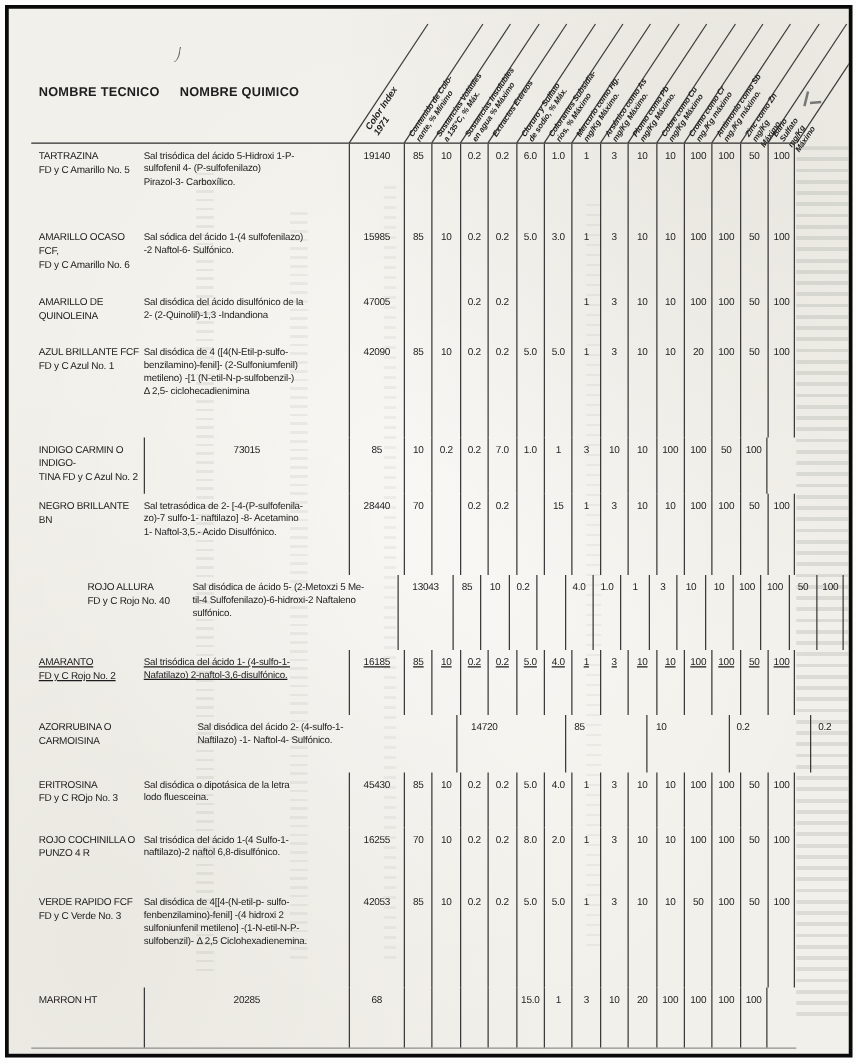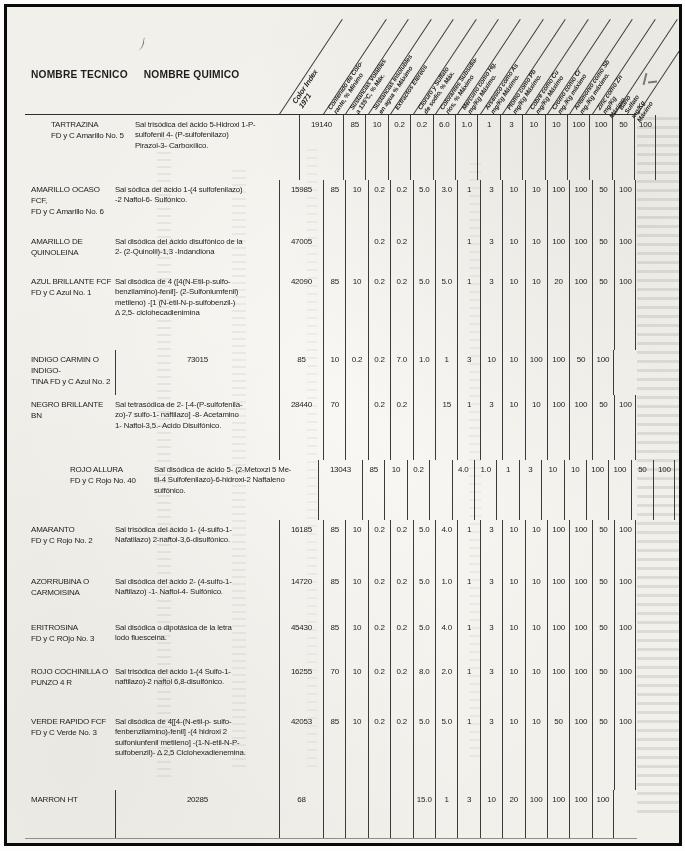--- a/index.html
+++ b/index.html
@@ -106,21 +106,21 @@
           <div class="rh" style="left: 525px; top: 90px;">Cromo como Cr
 mg./Kg máximo</div>
           <div class="rh" style="left: 547.4px; top: 90px;">Antimonio como Sb
 mg./Kg máximo.</div>
           <div class="rh" style="left: 569.8px; top: 90px;">Zinc como Zn
 mg/Kg Máximo</div>
           <div class="rh" style="left: 592.2px; top: 90px;">Bario Sulfato
 mg/Kg Máximo</div>
         </div>
       <div class="rows" id="rows">
-          <div class="row" style="height: 65px; margin-left: 20px;">
+          <div class="row" style="height: 65px;">
             <div class="name">TARTRAZINA
 FD y C Amarillo No. 5</div>
             <div class="chem">Sal trisódica del ácido 5-Hidroxi 1-P-
 sulfofenil 4- (P-sulfofenilazo)
 Pirazol-3- Carboxílico.</div>
             <div class="v">19140</div>
             <div class="v">85</div>
             <div class="v">10</div>
             <div class="v">0.2</div>
             <div class="v">0.2</div>
@@ -254,42 +254,42 @@
             <div class="v">1.0</div>
             <div class="v">1</div>
             <div class="v">3</div>
             <div class="v">10</div>
             <div class="v">10</div>
             <div class="v">100</div>
             <div class="v">100</div>
             <div class="v">50</div>
             <div class="v last">100</div>
           </div>
-          <div class="row" style="height: 52px;">
+          <div class="row" style="height: 52px; text-decoration: underline;">
             <div class="name">AMARANTO
 FD y C Rojo No. 2</div>
             <div class="chem">Sal trisódica del ácido 1- (4-sulfo-1-
 Nafatilazo) 2-naftol-3,6-disulfónico.</div>
             <div class="v">16185</div>
             <div class="v">85</div>
             <div class="v">10</div>
             <div class="v">0.2</div>
             <div class="v">0.2</div>
             <div class="v">5.0</div>
             <div class="v">4.0</div>
             <div class="v">1</div>
             <div class="v">3</div>
             <div class="v">10</div>
             <div class="v">10</div>
             <div class="v">100</div>
             <div class="v">100</div>
             <div class="v">50</div>
             <div class="v last">100</div>
           </div>
-          <div class="row" style="height: 46px;">
+          <div class="row" style="height: 46px; gap: 43px;">
             <div class="name">AZORRUBINA O
 CARMOISINA</div>
             <div class="chem">Sal disódica del ácido 2- (4-sulfo-1-
 Naftilazo) -1- Naftol-4- Sulfónico.</div>
             <div class="v">14720</div>
             <div class="v">85</div>
             <div class="v">10</div>
             <div class="v">0.2</div>
             <div class="v">0.2</div>
             <div class="v">5.0</div>

